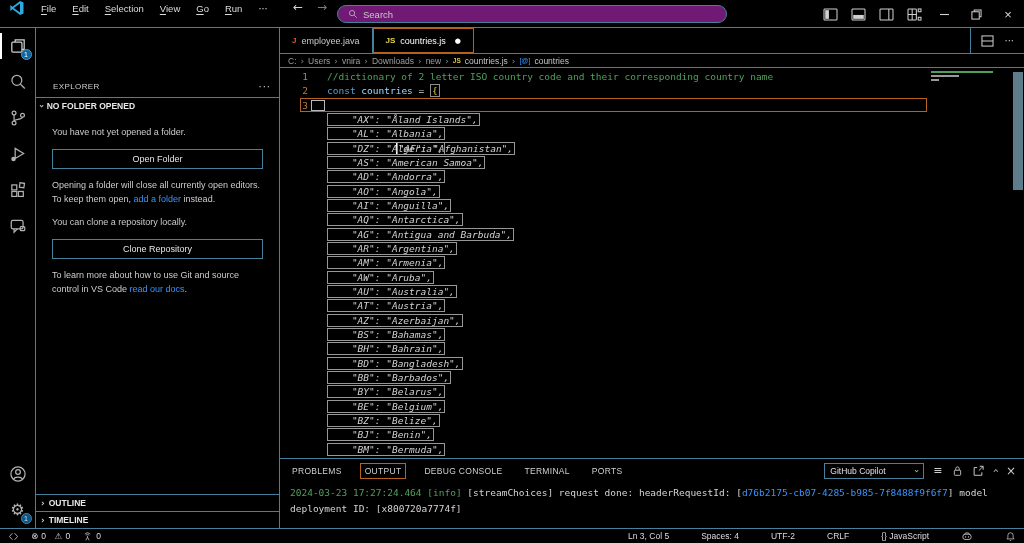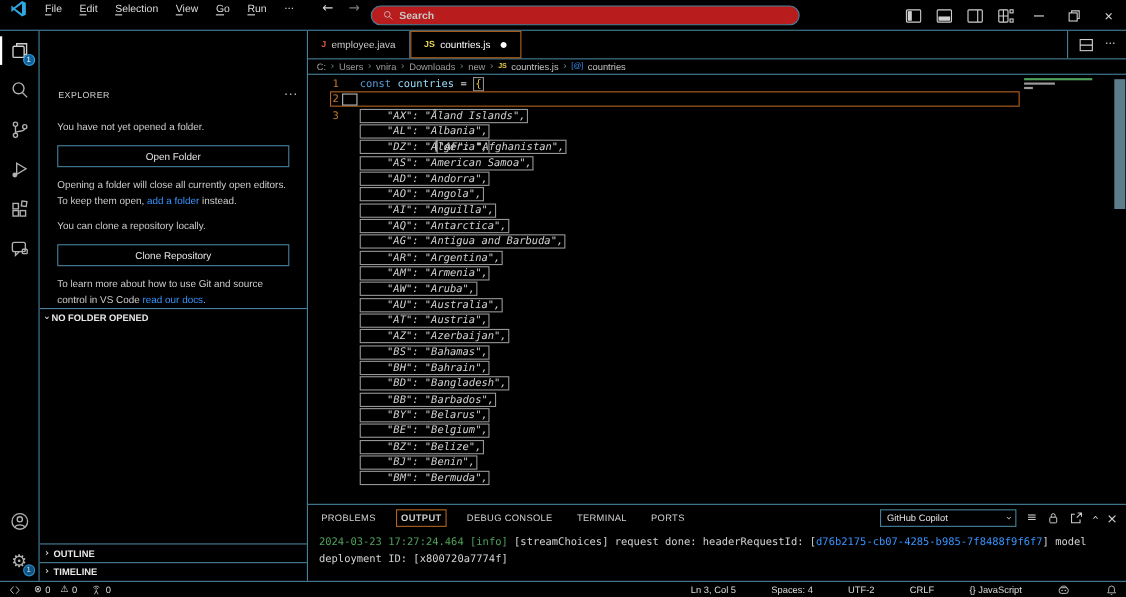--- a/index.html
+++ b/index.html
@@ -16,21 +16,21 @@
   #titlebar { position:absolute; top:0; left:0; right:0; height:28px;
     border-bottom:1px solid var(--border); display:flex; align-items:flex-start; }
   #logo { margin:0 8px 0 9px; }
   #menubar { display:flex; align-items:center; font-size:9.5px; color:#dcdcdc; }
   #menubar .menu { padding:3px 8px; cursor:default; }
   #menubar .mn { text-decoration:underline; text-underline-offset:2px; }
   #nav-arrows { position:absolute; left:293px; display:flex; gap:14px; font-size:12px; }
   #nav-arrows .fwd { color:#7d7d7d; }
   #searchbox { position:absolute; left:337px; top:5px; width:390px; height:18px;
     border:1px solid var(--border); border-radius:9px; display:flex; align-items:center;
-    gap:5px; padding-left:10px; font-size:9.5px; color:#c8c8c8; background:#b91c1c;font-weight:bold; }
+    gap:5px; padding-left:10px; font-size:9.5px; color:#c8c8c8; background:#701a75; }
   #tb-right { position:absolute; right:0; top:0; height:28px; display:flex; align-items:center; }
   .tb-ic { width:28px; height:28px; display:flex; align-items:center; justify-content:center; }
   .win-ic { width:32px; }
   .close-x { font-size:13px; color:#d8d8d8; }
 
   
   #activitybar { position:absolute; left:0; top:28px; bottom:15px; width:36px;
     border-right:1px solid var(--border); display:flex; flex-direction:column; align-items:center; }
   .act { position:relative; width:36px; height:36px; display:flex; align-items:center; justify-content:center; opacity:.85; }
   .act.active { opacity:1; }
@@ -98,23 +98,23 @@
   #minimap .m2 { position:absolute; left:3px; top:7px; width:28px; height:2px; background:#9a9a9a; }
   #minimap .m3 { position:absolute; left:3px; top:11px; width:8px; height:2px; background:#9a9a9a; }
   #vscroll { position:absolute; right:0; top:0; width:12px; bottom:0; }
   #vscroll .slider { position:absolute; left:1px; right:1px; top:4px; height:118px; background:rgba(110,147,163,.85); }
 
   
   #panel { height:70px; border-top:1px solid var(--border); display:flex; flex-direction:column; }
   #panel-head { height:23px; display:flex; align-items:center; padding:0 8px; gap:14px; }
   #panel-tabs { display:flex; align-items:center; gap:14px; font-size:8.5px; color:#d0d0d0; letter-spacing:.3px; }
   #panel-tabs .ptab { padding:2px 4px; }
-  #panel-tabs .ptab.active { border:1px solid var(--orange);font-weight:bold; }
+  #panel-tabs .ptab.active { border:1px solid var(--orange); }
   #panel-actions { margin-left:auto; display:flex; align-items:center; gap:9px; color:#cccccc; }
-  #copilot-dd { width:124px; height:16px; border:1px solid var(--border); display:flex; align-items:center;
+  #copilot-dd { width:100px; height:16px; border:1px solid var(--border); display:flex; align-items:center;
     font-size:8.5px; color:#e0e0e0; padding:0 5px; gap:4px;text-align:center; }
   #copilot-dd .ddchev { margin-left:auto; }
   .pa-glyph { font-size:11px; line-height:1; }
   #panel-body { padding:3px 0 0 10px; font-family:"DejaVu Sans Mono", monospace; font-size:9.5px;
     line-height:16px; color:#d4d4d4; }
   .log-green { color:var(--green); }
   .log-blue { color:var(--link); }
 
   
   #statusbar { position:absolute; left:0; right:0; bottom:0; height:15px;
@@ -253,31 +253,31 @@
       <span class="badge">1</span>
     </div>
   </div>
 </div>
 
 <div id="sidebar">
   <div id="sb-head">
     <span>EXPLORER</span>
     <span class="more ic">···</span>
   </div>
+  <div id="sb-section">
+    <span class="chev ic">›</span>
+    <span>NO FOLDER OPENED</span>
+  </div>
   <div id="sb-body">
     <div>You have not yet opened a folder.</div>
     <button class="sb-btn">Open Folder</button>
     <div><span>Opening a folder will close all currently open editors. To keep them open, </span><span class="lnk">add a folder</span><span> instead.</span></div>
     <div style="margin-top:9px">You can clone a repository locally.</div>
     <button class="sb-btn">Clone Repository</button>
     <div><span>To learn more about how to use Git and source control in VS Code </span><span class="lnk">read our docs</span><span>.</span></div>
-  </div>
-  <div id="sb-section">
-    <span class="chev ic">›</span>
-    <span>NO FOLDER OPENED</span>
   </div>
   <div id="sb-bottom">
     <div class="sb-row">
       <span class="chev right ic">›</span>
       <span>OUTLINE</span>
     </div>
     <div class="sb-row">
       <span class="chev right ic">›</span>
       <span>TIMELINE</span>
     </div>
@@ -324,20 +324,21 @@
       <span style="color: rgb(196, 196, 196);">countries</span>
     </div>
 
   <div id="codearea">
     <div id="gutter">
       <div class="cl">1</div>
       <div class="cl">2</div>
       <div class="cl">3</div>
     </div>
     <div id="codelines">
+      <div class="cl"><span class="tok-comment">//dictionary of 2 letter ISO country code and their corresponding country name</span></div>
       <div class="cl"><span class="tok-kw">const</span><span> </span><span class="tok-var">countries</span><span> </span><span class="tok-op">=</span><span> </span><span class="brace-box">{</span></div>
       <div class="cl current">
         <span class="curborder"></span>
         <span class="indent-box"></span>
         <span>    </span><span class="cursor"></span><span class="ghost-box">"AF": "Afghanistan",</span>
       </div>
       <div id="ghost-lines">
           <div class="cl"><span class="ghost-box">    "AX": "Åland Islands",</span></div>
           <div class="cl"><span class="ghost-box">    "AL": "Albania",</span></div>
           <div class="cl"><span class="ghost-box">    "DZ": "Algeria",</span></div>

